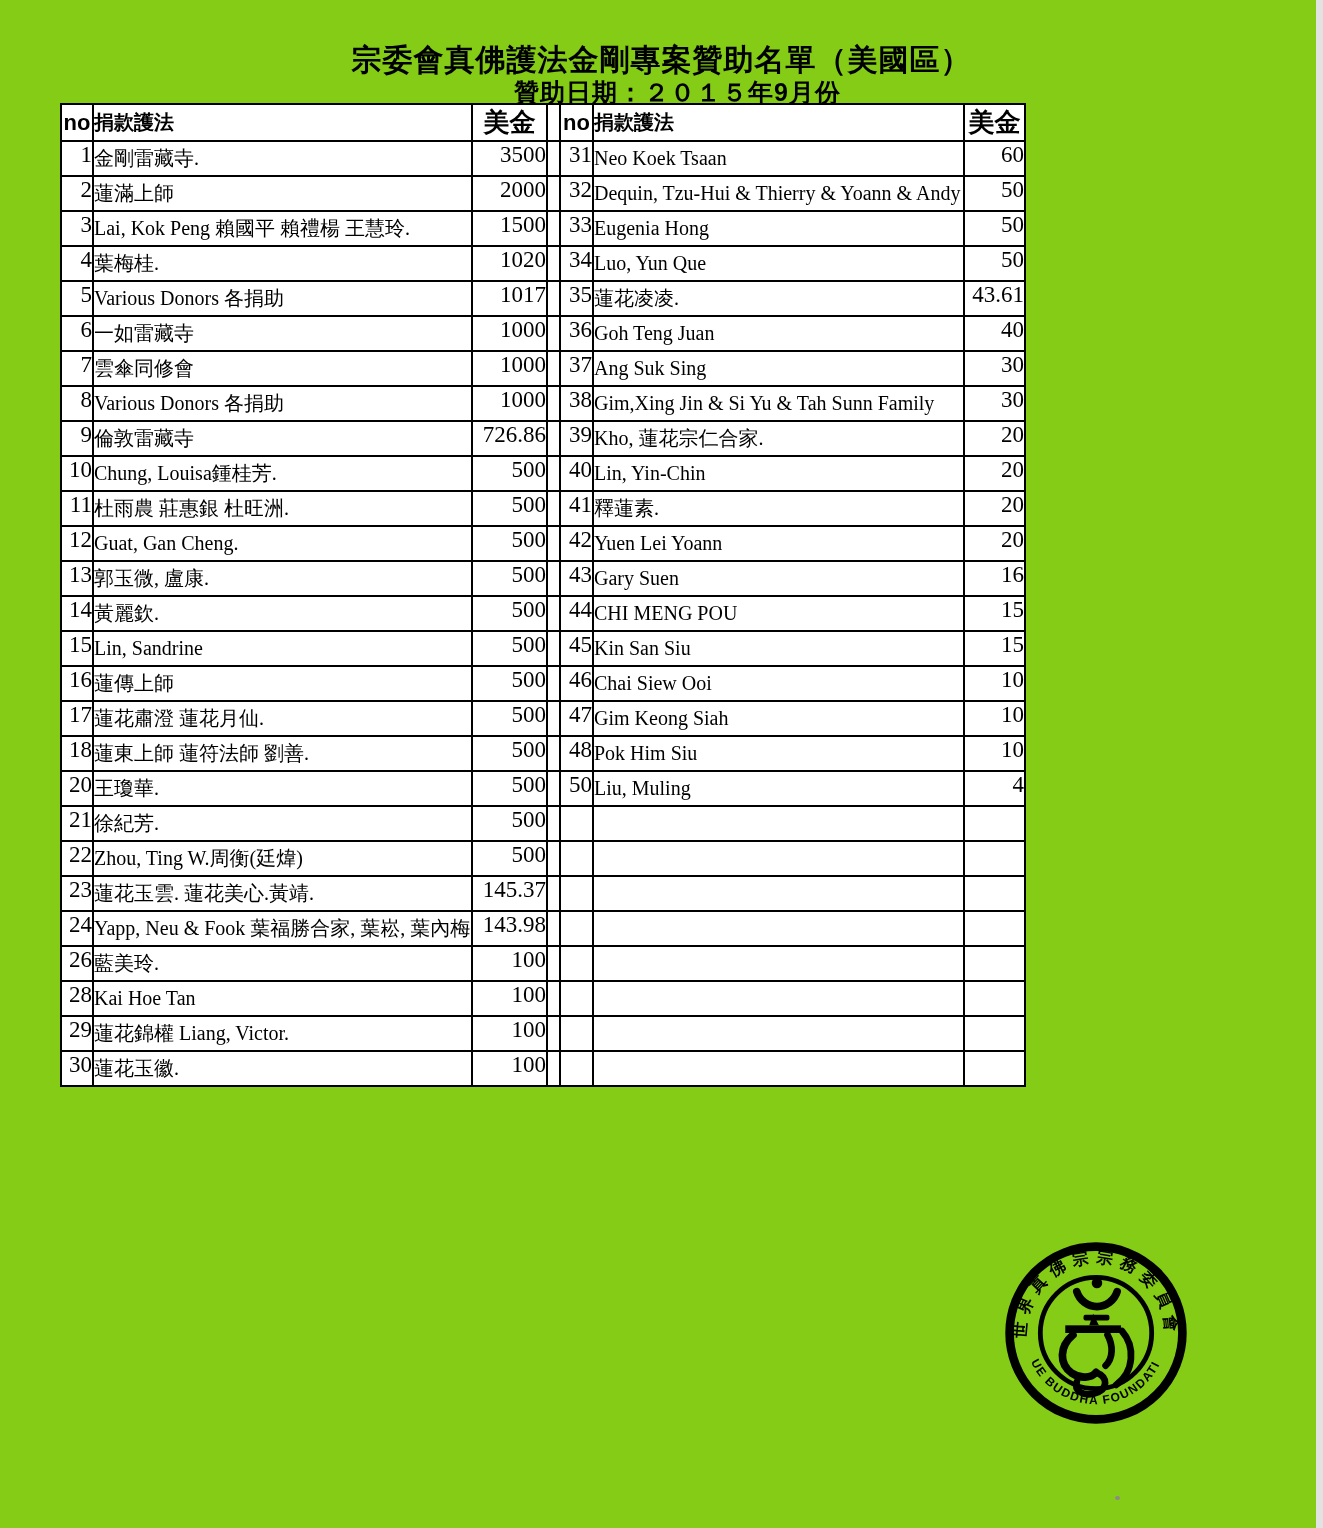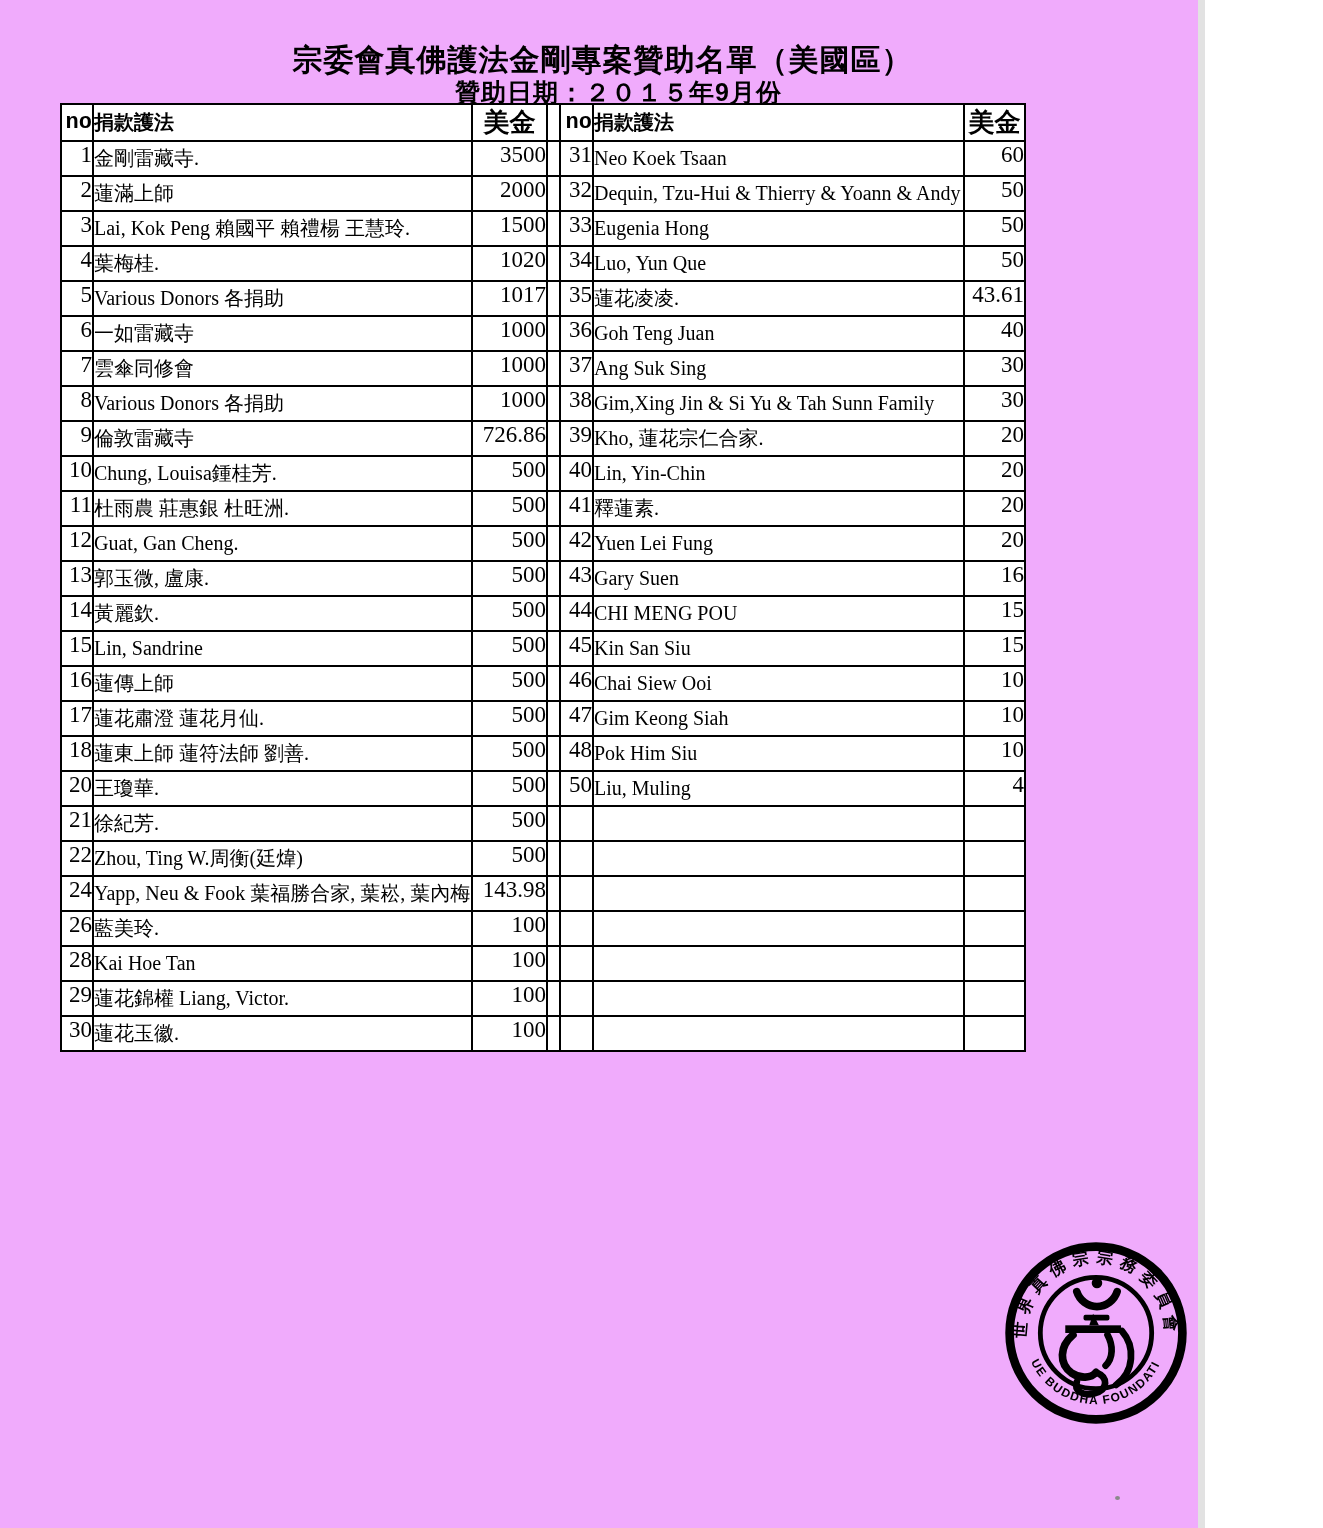--- a/index.html
+++ b/index.html
@@ -1,19 +1,19 @@
 <!DOCTYPE html>
 <html><head>
 <meta charset="utf-8">
 <style>
   html,body{margin:0;padding:0;background:#ffffff;}
   .page{
     position:relative;
-    width:1205px;height:1528px;
-    background:#f0abfc;
+    width:1323px;height:1528px;
+    background:#84cc16;
     color:#000;
     font-family:"Liberation Serif","DejaVu Serif",serif;
     overflow:hidden;
   }
   .doc-title{
     position:absolute;top:40px;left:0;width:100%;
     margin:0;text-align:center;
     font-family:"Liberation Sans","DejaVu Sans",sans-serif;
     font-weight:bold;font-size:30px;letter-spacing:1px;
   }
@@ -34,21 +34,21 @@
   table.donations col.c-gap{width:13px;}
   table.donations col.c-no-r{width:33px;}
   table.donations col.c-name-r{width:371px;}
   table.donations col.c-amt-r{width:61px;}
   table.donations th,table.donations td{
     border:2px solid #000;
     padding:0;overflow:hidden;white-space:nowrap;
   }
   table.donations thead th{height:28px;vertical-align:middle;}
   table.donations tbody td{height:33px;}
-  th.h-no{font-size:22px;font-weight:bold;text-align:right;padding-left:2px;font-family:Liberation Mono, monospace;}
+  th.h-no{font-size:22px;font-weight:bold;text-align:center;padding-left:2px;font-family:Liberation Sans, sans-serif;}
   th.h-name{font-size:20px;font-weight:bold;text-align:left;padding-left:4px;}
   th.h-amt{font-size:26px;font-weight:bold;text-align:center;}
   td.num{
     font-size:23px;text-align:right;vertical-align:top;
     padding:2px 3px 0 0;line-height:1.1;
     font-family:"Liberation Serif","DejaVu Serif",serif;
   }
   td.name{
     font-size:20px;text-align:left;vertical-align:middle;
     padding:3px 2px 0 4px;
@@ -202,21 +202,21 @@
           <td class="num">41</td>
           <td class="name">釋蓮素.</td>
           <td class="num">20</td>
         </tr>
         <tr>
           <td class="num">12</td>
           <td class="name">Guat, Gan Cheng.</td>
           <td class="num">500</td>
           <td class="spacer"></td>
           <td class="num">42</td>
-          <td class="name">Yuen Lei Fung</td>
+          <td class="name">Yuen Lei Yoann</td>
           <td class="num">20</td>
         </tr>
         <tr>
           <td class="num">13</td>
           <td class="name">郭玉微, 盧康.</td>
           <td class="num">500</td>
           <td class="spacer"></td>
           <td class="num">43</td>
           <td class="name">Gary Suen</td>
           <td class="num">16</td>
@@ -281,20 +281,29 @@
           <td class="num">500</td>
           <td class="spacer"></td>
           <td class="num"></td>
           <td class="name"></td>
           <td class="num"></td>
         </tr>
         <tr>
           <td class="num">22</td>
           <td class="name">Zhou, Ting W.周衡(廷煒)</td>
           <td class="num">500</td>
+          <td class="spacer"></td>
+          <td class="num"></td>
+          <td class="name"></td>
+          <td class="num"></td>
+        </tr>
+        <tr>
+          <td class="num">23</td>
+          <td class="name">蓮花玉雲. 蓮花美心.黃靖.</td>
+          <td class="num">145.37</td>
           <td class="spacer"></td>
           <td class="num"></td>
           <td class="name"></td>
           <td class="num"></td>
         </tr>
         <tr>
           <td class="num">24</td>
           <td class="name">Yapp, Neu &amp; Fook 葉福勝合家, 葉崧, 葉內梅</td>
           <td class="num">143.98</td>
           <td class="spacer"></td>

